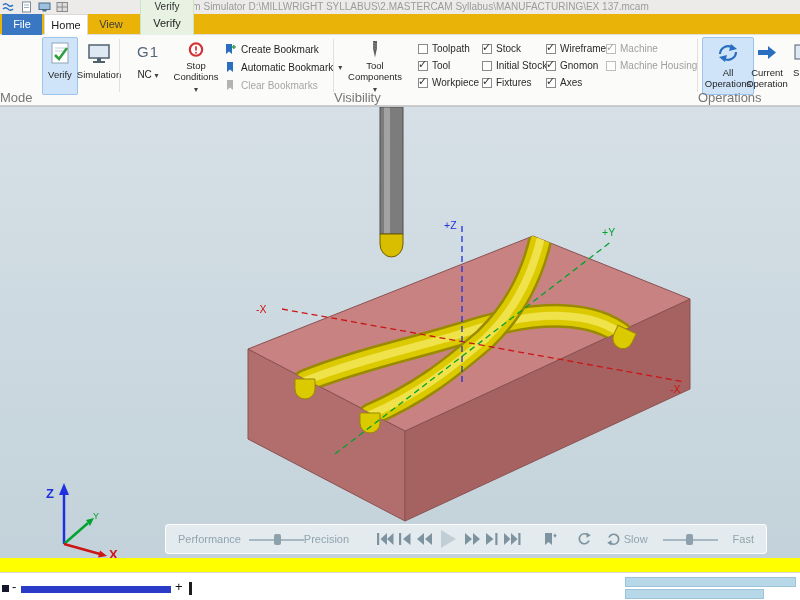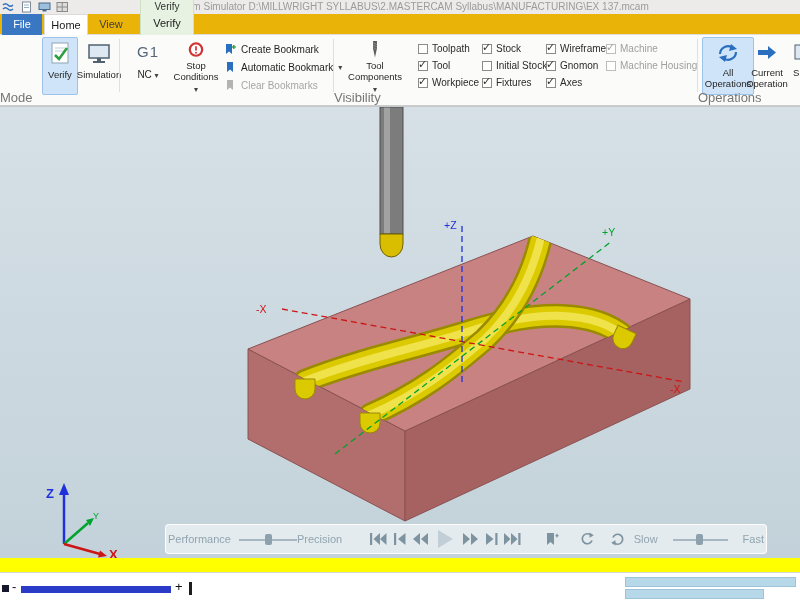--- a/index.html
+++ b/index.html
@@ -49,21 +49,21 @@
   .cb[data-disabled="true"] .box{border-color:#bdbdbd}
   .cb[data-disabled="true"][data-checked="true"] .box::after{color:#a3a3a3}
 
   
   .viewport{position:absolute;top:106px;left:0;width:800px;height:452px;
             background:linear-gradient(#d6e0e6,#c3d2da);border-top:1px solid #c2c9ce}
   .scene{position:absolute;left:0;top:0;width:800px;height:452px;display:block}
 
   
   .playbar{position:absolute;left:165px;top:417px;width:602px;height:30px;background:rgba(255,255,255,.55);
-           border:1px solid rgba(255,255,255,.9);border-radius:4px;display:flex;align-items:center;padding:0 2px}
+           border:1px solid rgba(255,255,255,.9);border-radius:4px;display:flex;align-items:center;padding:0 12px}
   .pblabel{font-size:11px;color:#90a4b0;white-space:nowrap}
   .pslider{position:relative;height:15px;width:58px}
   .pslider .track{position:absolute;left:0;right:0;top:7px;height:2px;background:#a7b8c2}
   .pslider .knob{position:absolute;top:2px;width:7px;height:11px;background:#8da1ad;border-radius:2px}
   .pbtn{display:flex;align-items:center;justify-content:center;width:21px;height:22px}
   .pbtn svg{fill:#7e93a0;display:block}
   .pbtn.big svg{fill:#c2ced6}
   .picon svg{stroke:#7e93a0;fill:none;display:block}
   .slowcluster{margin-left:auto;display:flex;align-items:center;gap:15px}
 

